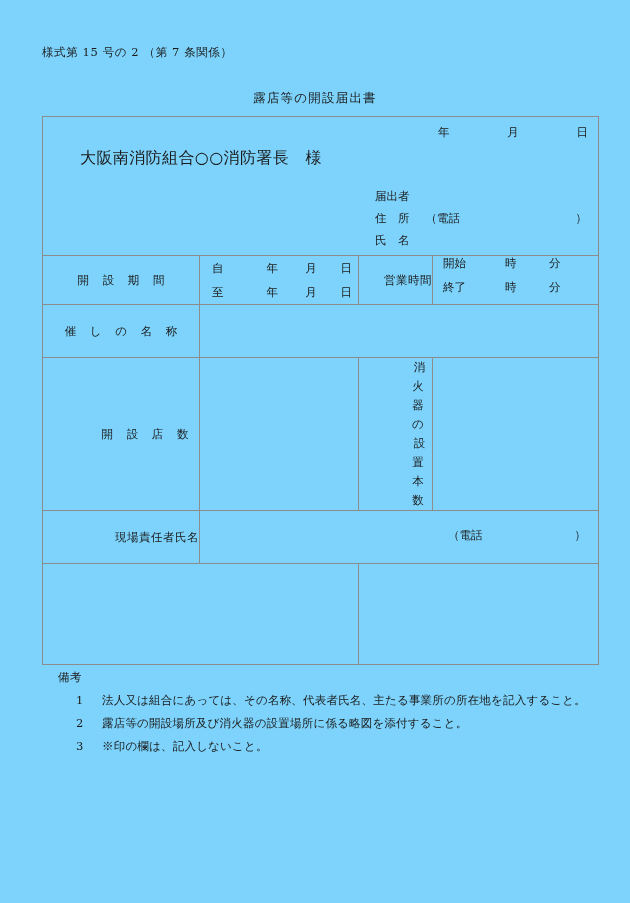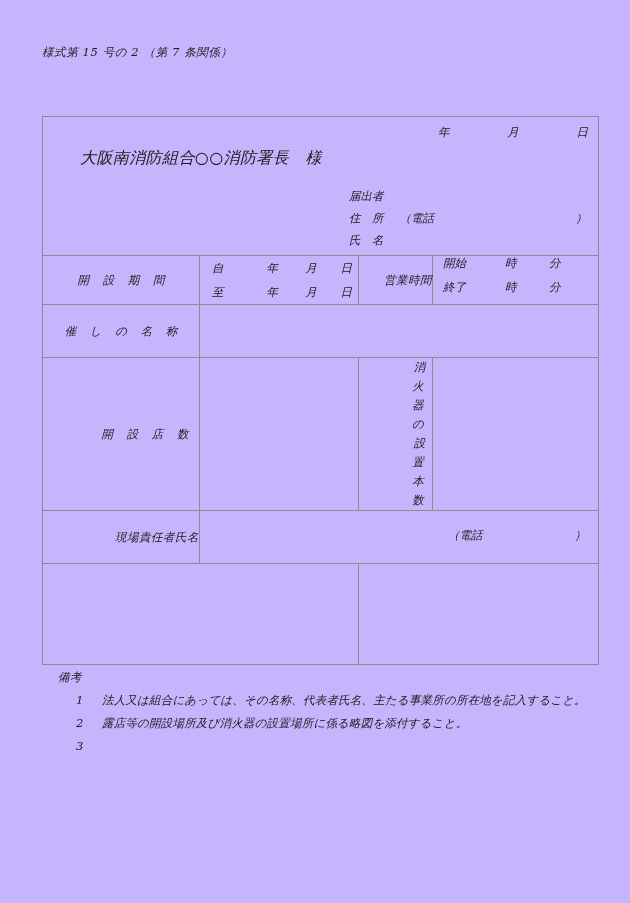--- a/index.html
+++ b/index.html
@@ -11,22 +11,21 @@
     width: 630px;
     height: 903px;
     position: relative;
     font-family: "DejaVu Serif", "Liberation Serif", serif;
     color: #1b1b1b;
     -webkit-font-smoothing: antialiased;
   }
   .page {
     position: absolute;
     inset: 0;
-    background: #c4b5fd;
-    font-style: italic;
+    background: #7dd3fc;
   }
 
   
   .form-number {
     position: absolute;
     left: 42px;
     top: 45px;
     font-size: 11.5px;
     letter-spacing: 0.6px;
     white-space: nowrap;
@@ -91,20 +90,21 @@
     left: 306px;
     top: 68px;
     font-size: 11.5px;
     width: 250px;
   }
   .declarer-line {
     height: 22px;
     line-height: 22px;
     white-space: nowrap;
     position: relative;
+    margin-left: 26px;
   }
   .tel-open { margin-left: 16px; }
   .tel-close {
     position: absolute;
     right: 12px;
     top: 0;
   }
 
   
   .lbl {
@@ -206,20 +206,21 @@
     white-space: nowrap;
   }
 </style>
 </head>
 <body>
 
 <div class="page">
 
   <div class="form-number">様式第 15 号の 2 （第 7 条関係）</div>
 
+  <div class="doc-title">露店等の開設届出書</div>
 
   <table class="form-table">
     <colgroup>
       <col style="width:157px">
       <col style="width:159px">
       <col style="width:74px">
       <col style="width:166px">
     </colgroup>
     <tbody>
 
@@ -316,16 +317,17 @@
     <div class="remark-item">
       <span class="remark-no">1</span>
       <span class="remark-text">法人又は組合にあっては、その名称、代表者氏名、主たる事業所の所在地を記入すること。</span>
     </div>
     <div class="remark-item">
       <span class="remark-no">2</span>
       <span class="remark-text">露店等の開設場所及び消火器の設置場所に係る略図を添付すること。</span>
     </div>
     <div class="remark-item">
       <span class="remark-no">3</span>
+      <span class="remark-text">※印の欄は、記入しないこと。</span>
     </div>
   </div>
 
 </div>
 
 </body></html>

